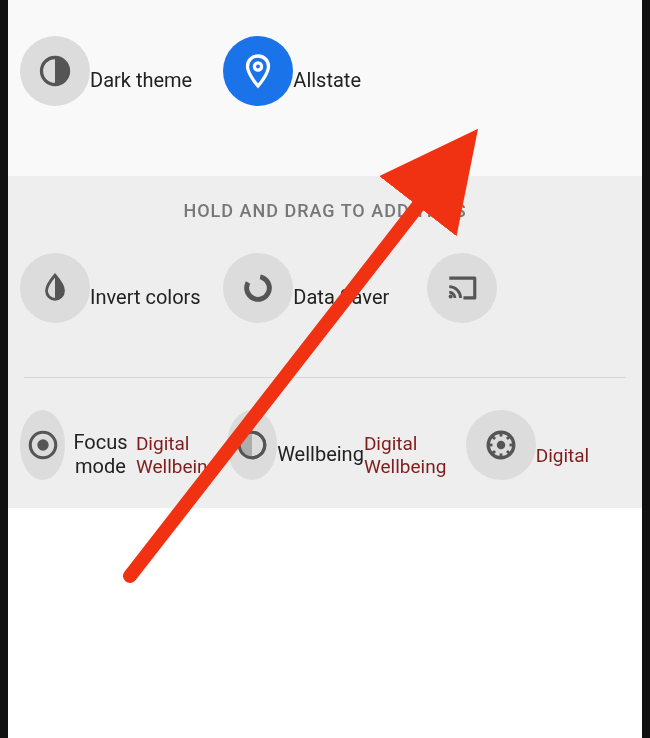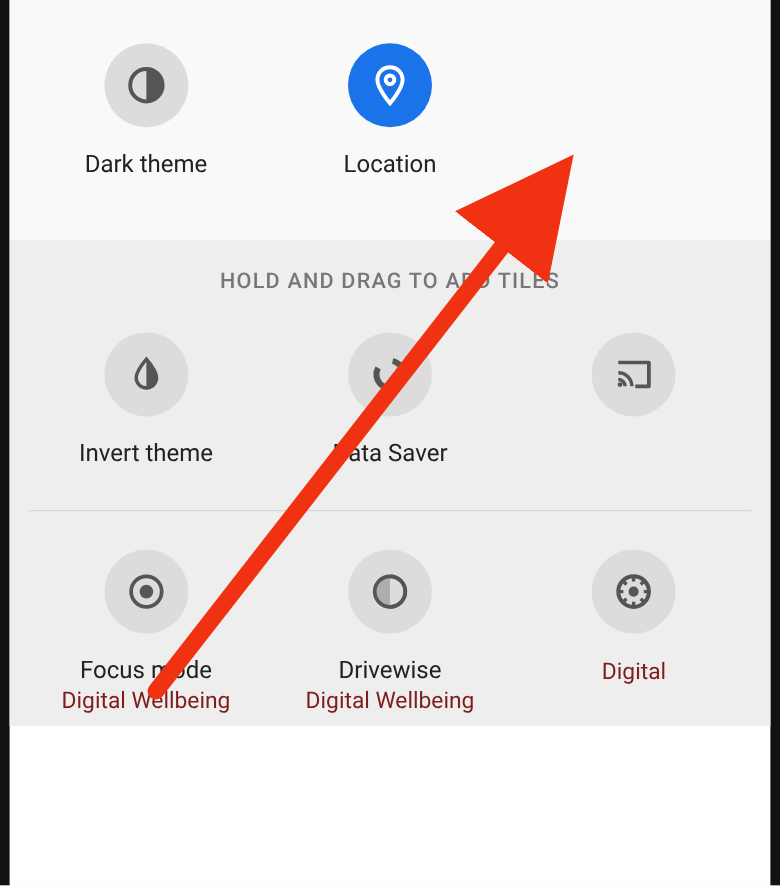--- a/index.html
+++ b/index.html
@@ -40,21 +40,21 @@
   }
   .grid {
     display: grid;
     grid-template-columns: repeat(3, 1fr);
     column-gap: 0;
     row-gap: 0;
     padding: 0 12px;
   }
   .tile {
     display: flex;
-    flex-direction: column;
+    flex-direction: row;
     align-items: center;
     justify-content: flex-start;
     padding: 6px 0 10px 0;
     user-select: none;
   }
   .tile .circle {
     width: 70px;
     height: 70px;
     border-radius: 50%;
     display: flex;
@@ -113,21 +113,21 @@
         <div class="label">Dark theme</div>
       </div>
 
       <div class="tile">
         <div class="circle active">
           <svg class="icon" width="36" height="36" viewBox="0 0 24 24">
             <path d="M12 2 C8 2 5 5 5 9 C5 14 12 22 12 22 C12 22 19 14 19 9 C19 5 16 2 12 2 Z" fill="none" stroke="#fff" stroke-width="2.2"></path>
             <circle cx="12" cy="9" r="2.4" fill="none" stroke="#fff" stroke-width="2.2"></circle>
           </svg>
         </div>
-        <div class="label">Location</div>
+        <div class="label">Allstate</div>
       </div>
 
       <div class="tile" style="visibility:hidden;">
         <div class="circle"></div>
       </div>
 
     </div>
   </div>
 
   <div class="panel-bottom">
@@ -136,21 +136,21 @@
     <div class="row-section">
       <div class="grid">
 
         <div class="tile">
           <div class="circle">
             <svg class="icon" width="34" height="34" viewBox="0 0 24 24">
               <path d="M12 3 C12 3 6 10 6 14 A6 6 0 0 0 18 14 C18 10 12 3 12 3 Z" fill="none" stroke="#555" stroke-width="2"></path>
               <path d="M12 3 C12 3 18 10 18 14 A6 6 0 0 1 12 20 Z" fill="#555"></path>
             </svg>
           </div>
-          <div class="label">Invert theme</div>
+          <div class="label">Invert colors</div>
         </div>
 
         <div class="tile">
           <div class="circle">
             <svg class="icon" width="34" height="34" viewBox="0 0 24 24">
               <circle cx="12" cy="12" r="8" fill="none" stroke="#555" stroke-width="3.5" stroke-dasharray="38 10" transform="rotate(-65 12 12)"></circle>
             </svg>
           </div>
           <div class="label">Data Saver</div>
         </div>
@@ -184,21 +184,21 @@
         </div>
 
         <div class="tile">
           <div class="circle">
             <svg class="icon" width="34" height="34" viewBox="0 0 24 24">
               <circle cx="12" cy="12" r="9" fill="none" stroke="#555" stroke-width="2.2"></circle>
               <path d="M12 3 A9 9 0 0 0 12 21 Z" fill="#555" opacity="0.35"></path>
               <path d="M12 3 A9 9 0 0 1 12 21" fill="none" stroke="#555" stroke-width="2.2"></path>
             </svg>
           </div>
-          <div class="label">Drivewise</div>
+          <div class="label">Wellbeing</div>
           <div class="sublabel">Digital Wellbeing</div>
         </div>
 
         <div class="tile">
           <div class="circle">
             <svg class="icon" width="34" height="34" viewBox="0 0 24 24">
               <circle cx="12" cy="12" r="9" fill="none" stroke="#555" stroke-width="2.4"></circle>
               <circle cx="12" cy="12" r="3" fill="#555"></circle>
               <g stroke="#555" stroke-width="2">
                 <line x1="12" y1="3" x2="12" y2="6"></line>

